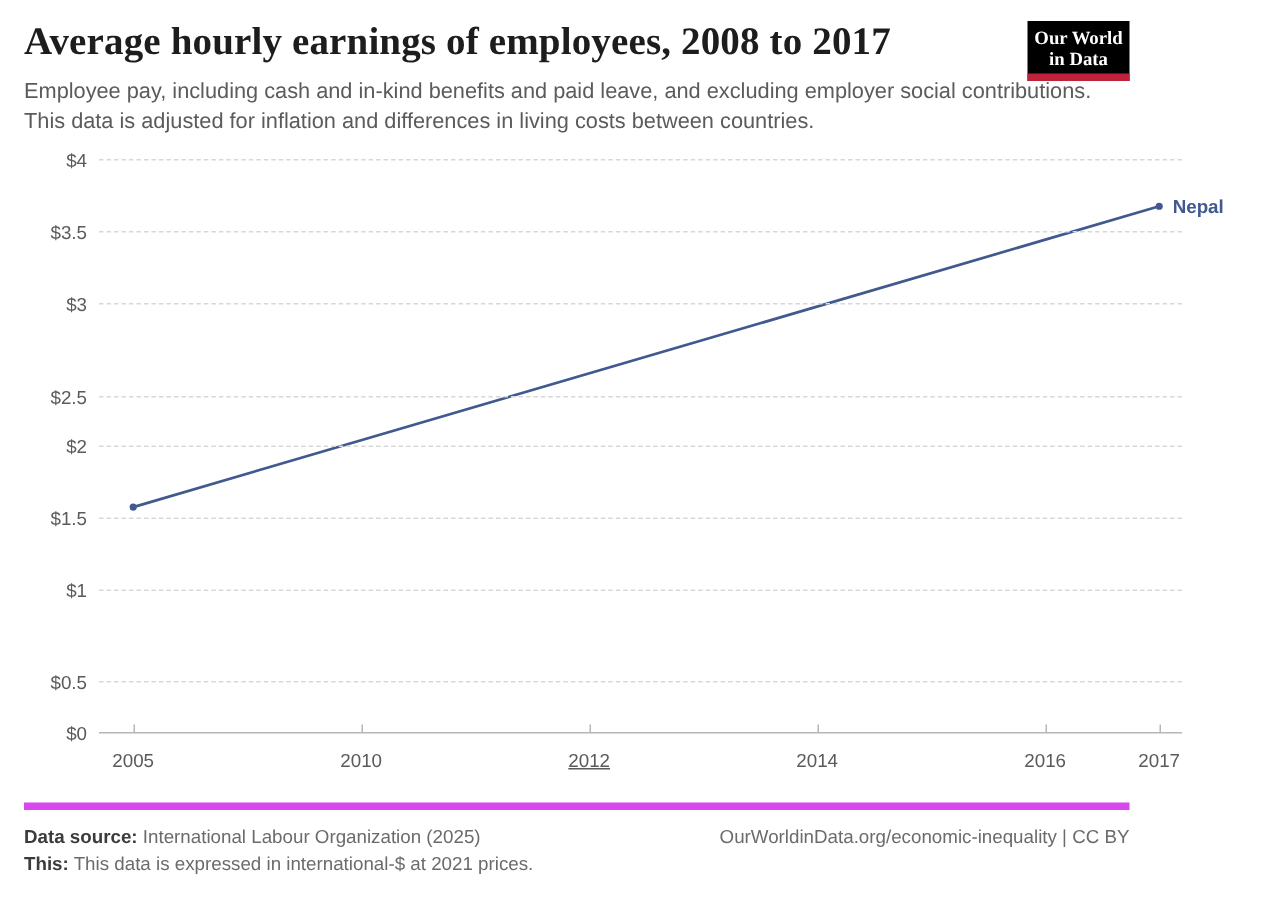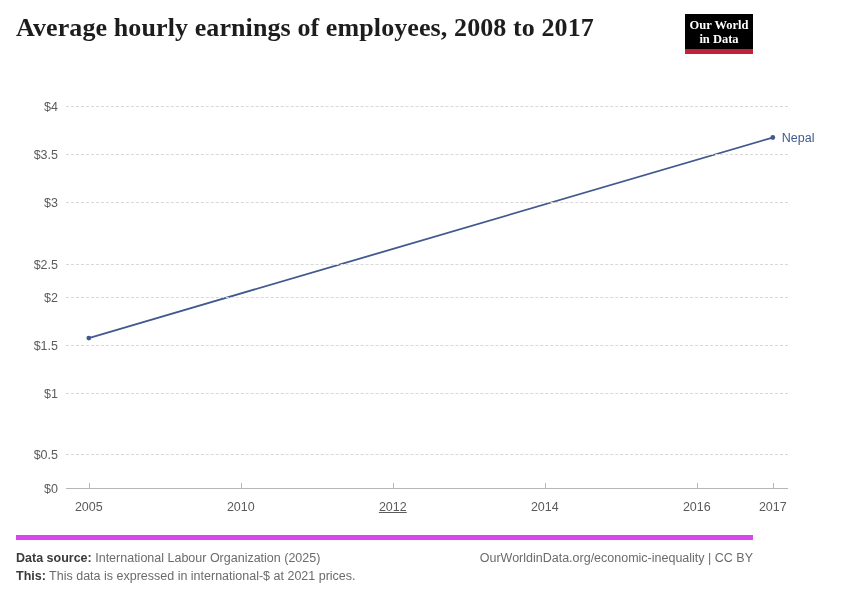--- a/index.html
+++ b/index.html
@@ -120,20 +120,21 @@
     width: 100%;
     height: 100%;
     overflow: visible;
   }
   .series-label {
     position: absolute;
     font-size: 12.5px;
     color: #3b5b92;
     white-space: nowrap;
     transform: translateY(-50%);
+    font-weight: bold;
   }
 
   
   .footer {
     position: absolute;
     left: 16px;
     right: 16px;
     bottom: 14px;
     border-top: 5px solid #d946ef;
     padding-top: 9px;
@@ -159,20 +160,21 @@
     line-height: 1.5;
   }
 </style>
 </head>
 <body>
 
 <div class="page">
 
   <div class="header">
     <h1 class="chart-title">Average hourly earnings of employees, 2008 to 2017</h1>
+    <p class="chart-subtitle">Employee pay, including cash and in-kind benefits and paid leave, and excluding employer social contributions. This data is adjusted for inflation and differences in living costs between countries.</p>
     <div class="owid-logo">
       <span>Our World</span>
       <span>in Data</span>
     </div>
   </div>
 
   <div class="plot-area">
     <div class="axis-frame" id="axis-frame">
       <svg class="series-svg" id="series-svg" preserveAspectRatio="none">
           <polyline points="22.799999999996544,232.065 706.7999999999965,31.514999999999986" fill="none" stroke="#41598f" stroke-width="1.8" stroke-linecap="round" stroke-linejoin="round"></polyline>

